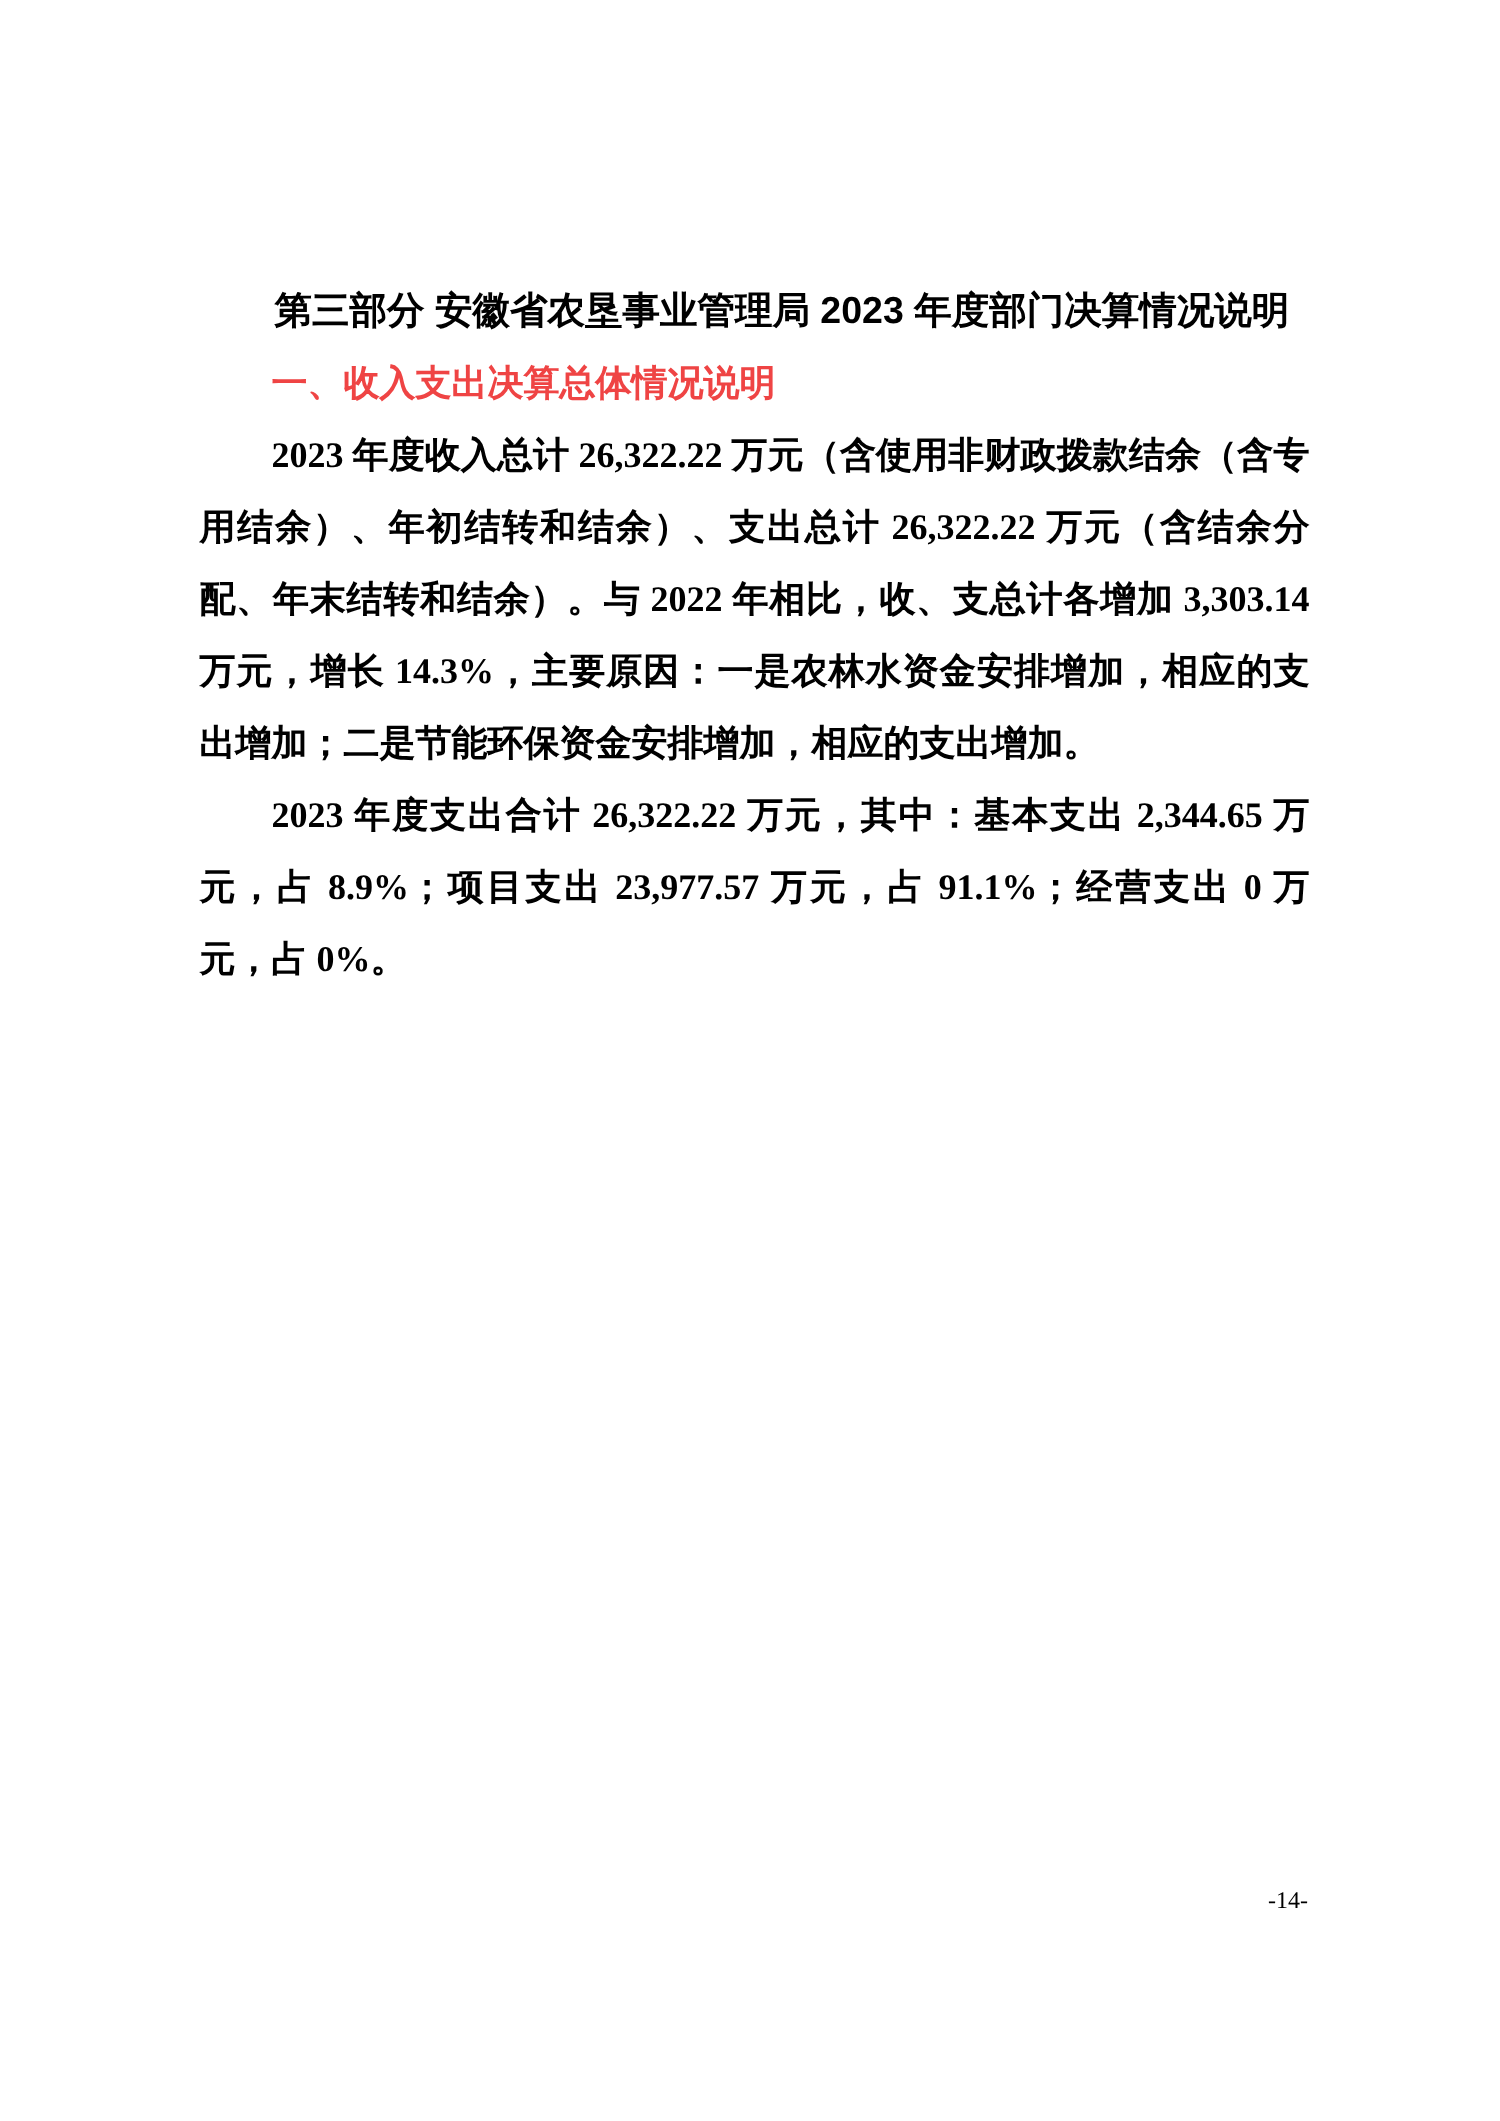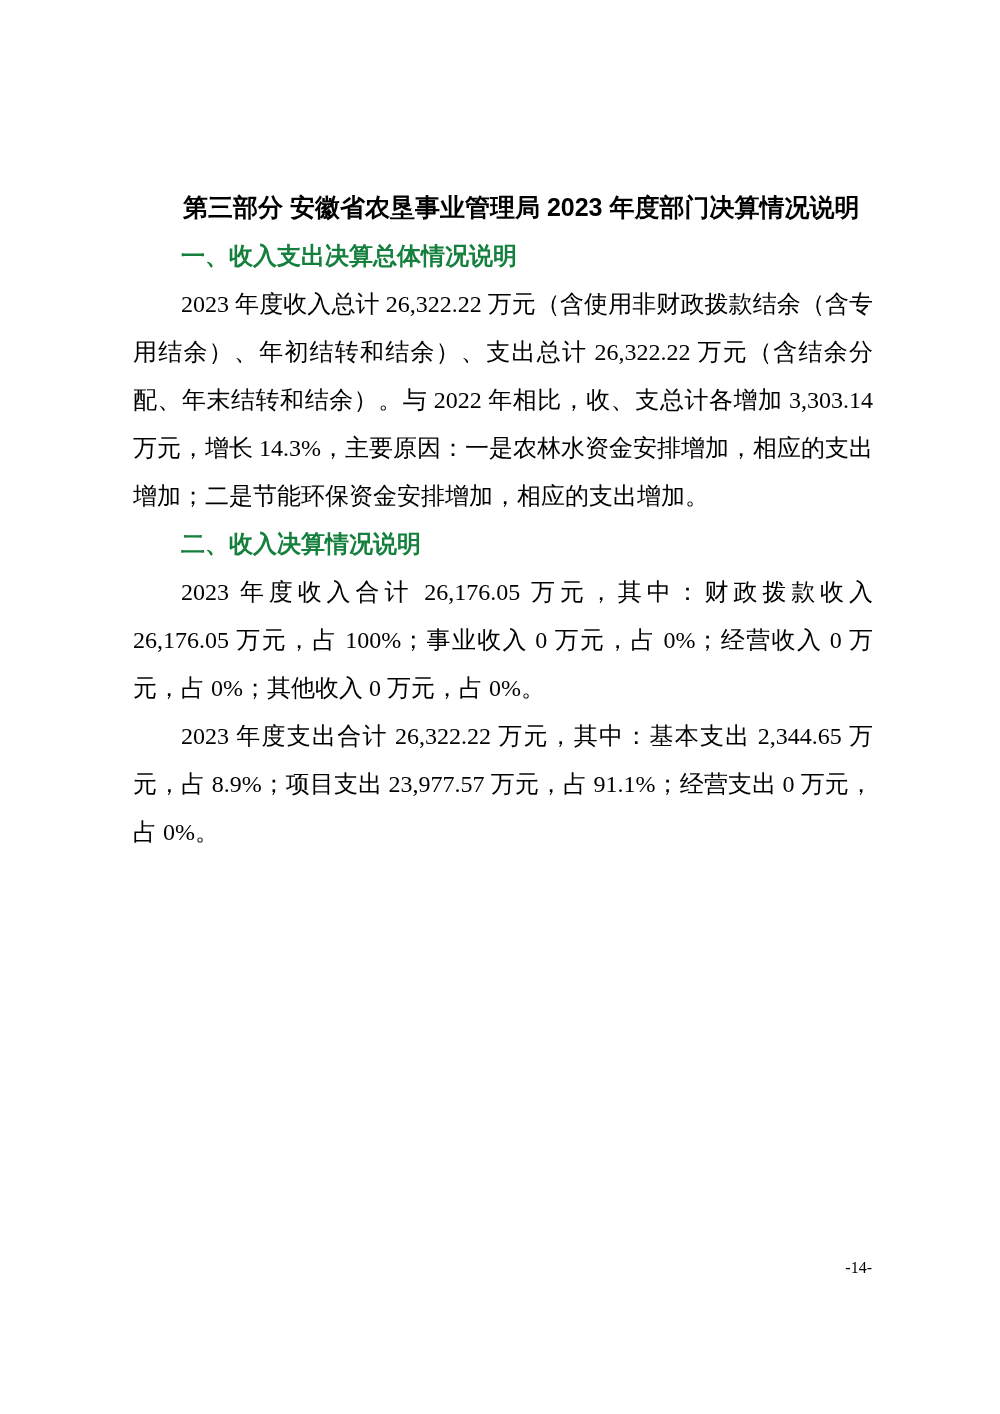--- a/index.html
+++ b/index.html
@@ -31,26 +31,26 @@
     text-align: justify;
     color: #000000;
   }
 
   .section-heading {
     font-family: "Liberation Sans", sans-serif;
     font-weight: 700;
     font-size: 24px;
     line-height: 48px;
     text-indent: 2em;
-    color: #15803d;
+    color: #ef4444;
   }
 
   .body-para {
     font-family: "Liberation Serif", serif;
-    font-weight: 400;
+    font-weight: 700;
     font-size: 24px;
     line-height: 48px;
     text-indent: 2em;
     text-align: justify;
     color: #000000;
   }
 
   .page-number {
     position: absolute;
     right: 128px;
@@ -66,24 +66,20 @@
 <div class="page">
   <div class="content">
 
     <div class="doc-title">第三部分 安徽省农垦事业管理局 2023 年度部门决算情况说明</div>
 
     <div class="section">
       <div class="section-heading">一、收入支出决算总体情况说明</div>
       <div class="body-para">2023 年度收入总计 26,322.22 万元（含使用非财政拨款结余（含专用结余）、年初结转和结余）、支出总计 26,322.22 万元（含结余分配、年末结转和结余）。与 2022 年相比，收、支总计各增加 3,303.14 万元，增长 14.3%，主要原因：一是农林水资金安排增加，相应的支出增加；二是节能环保资金安排增加，相应的支出增加。</div>
     </div>
 
-    <div class="section">
-      <div class="section-heading">二、收入决算情况说明</div>
-      <div class="body-para">2023 年度收入合计 26,176.05 万元，其中：财政拨款收入 26,176.05 万元，占 100%；事业收入 0 万元，占 0%；经营收入 0 万元，占 0%；其他收入 0 万元，占 0%。</div>
-    </div>
 
     <div class="section">
       <div class="body-para">2023 年度支出合计 26,322.22 万元，其中：基本支出 2,344.65 万元，占 8.9%；项目支出 23,977.57 万元，占 91.1%；经营支出 0 万元，占 0%。</div>
     </div>
 
 
   </div>
 
   <div class="page-number">-14-</div>
 </div>

